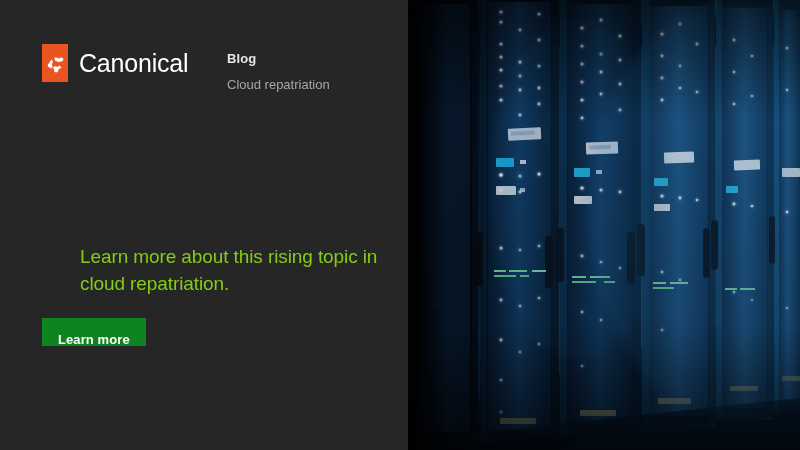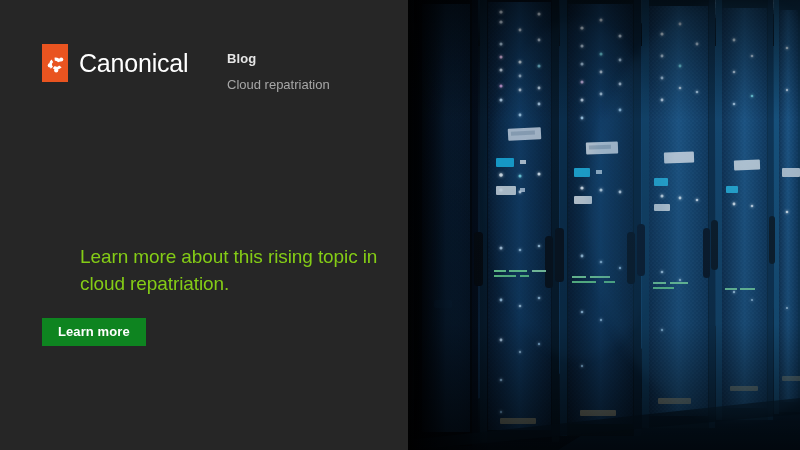--- a/index.html
+++ b/index.html
@@ -90,21 +90,21 @@
     letter-spacing:-0.1px;
     margin-left:38px;
   }
 
   .cta {
     position:absolute;
     left:42px; top:318px;
     background:#0E8420;
     color:#ffffff;
     border:0;
-    padding:0 16px;
+    padding:8px 16px;
     height:28px;
     line-height:28px;
     font-size:13px;
     font-weight:bold;
     font-family:"Liberation Sans", sans-serif;
     cursor:pointer;
     letter-spacing:0.1px;
     white-space:nowrap;
   }
 

